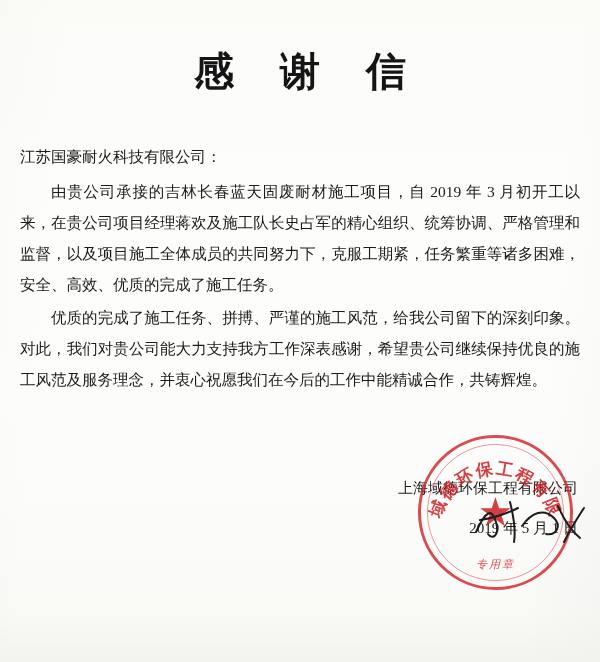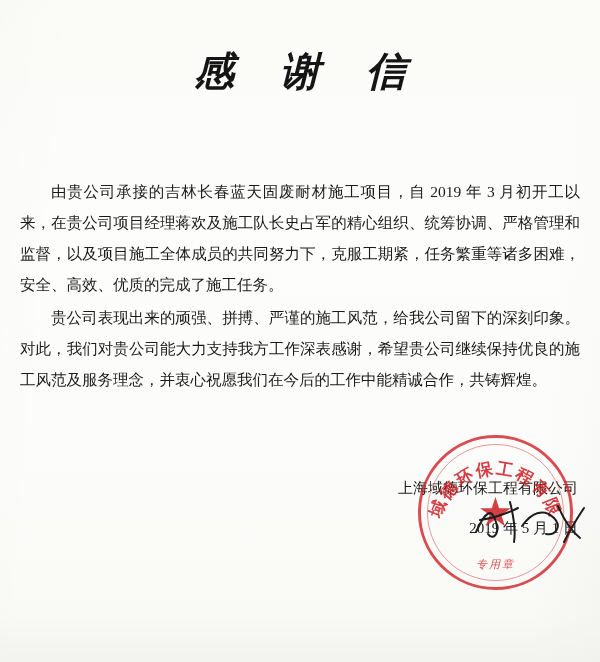--- a/index.html
+++ b/index.html
@@ -35,21 +35,20 @@
     top: 44px;
     left: 0;
     width: 100%;
     text-align: center;
     font-size: 40px;
     font-weight: bold;
     letter-spacing: 18px;
     text-indent: 18px;
     color: #151515;
     font-family: "Liberation Serif", "DejaVu Serif", serif;
-    font-style: italic;
   }
   .salutation {
     position: absolute;
     top: 145px;
     left: 20px;
     font-size: 15.5px;
     line-height: 1.6;
     color: #1a1a1a;
   }
   .body-text {
@@ -160,24 +159,25 @@
   }
 </style>
 </head>
 <body>
 
 <div class="page">
   <div class="texture"></div>
 
   <div class="doc-title">感 谢 信</div>
 
+  <div class="salutation">江苏国豪耐火科技有限公司：</div>
 
   <div class="body-text">
     <p class="para">由贵公司承接的吉林长春蓝天固废耐材施工项目，自 2019 年 3 月初开工以来，在贵公司项目经理蒋欢及施工队长史占军的精心组织、统筹协调、严格管理和监督，以及项目施工全体成员的共同努力下，克服工期紧，任务繁重等诸多困难，安全、高效、优质的完成了施工任务。</p>
-    <p class="para">贵公司表现出来的顽强、拼搏、严谨的施工风范，给我公司留下的深刻印象。对此，我们对贵公司能大力支持我方工作深表感谢，希望贵公司继续保持优良的施工风范及服务理念，并衷心祝愿我们在今后的工作中能精诚合作，共铸辉煌。</p>
+    <p class="para">优质的完成了施工任务、拼搏、严谨的施工风范，给我公司留下的深刻印象。对此，我们对贵公司能大力支持我方工作深表感谢，希望贵公司继续保持优良的施工风范及服务理念，并衷心祝愿我们在今后的工作中能精诚合作，共铸辉煌。</p>
   </div>
 
   <div class="sign-block">
     <span class="sign-company">上海域德环保工程有限公司</span>
     <span class="sign-date">2019 年 5 月 1 日</span>
   </div>
 
   <div class="seal">
     <div class="ring"></div>
     <div class="ring inner"></div>

